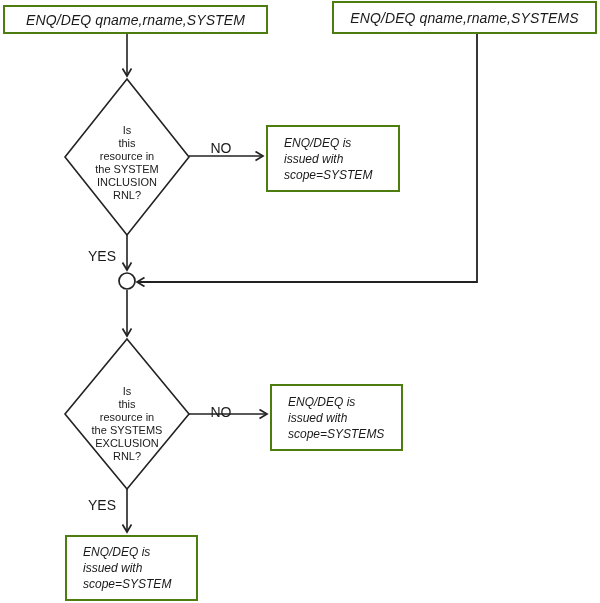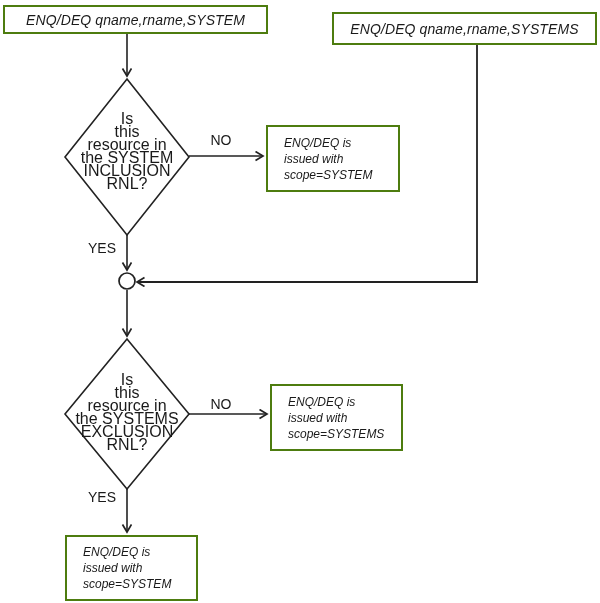--- a/index.html
+++ b/index.html
@@ -42,29 +42,31 @@
     padding-left: 16px;
     font-size: 12px;
     line-height: 16px;
   }
   .multiline {
     white-space: pre-line;
   }
   .diamond-label {
     position: absolute;
     text-align: center;
-    font-size: 16px;
+    font-size: 11px;
     line-height: 13px;
     white-space: pre-line;
+    margin-top: 12px;
   }
   .edge-label {
     position: absolute;
     width: 40px;
     text-align: center;
     font-size: 14px;
+    margin-top: 8px;
   }
 </style>
 </head>
 <body>
 
 <div class="canvas">
 
   <svg class="connector-layer" width="600" height="603" viewBox="0 0 600 603" xmlns="http://www.w3.org/2000/svg">
     <defs>
       <marker id="arrow" markerWidth="14" markerHeight="14" refX="8" refY="5" orient="auto" markerUnits="userSpaceOnUse">
@@ -89,21 +91,21 @@
     <polygon points="127,79 189,157 127,235 65,157" fill="#ffffff" stroke="#222222" stroke-width="1.6"></polygon>
     <polygon points="127,339 189,414 127,489 65,414" fill="#ffffff" stroke="#222222" stroke-width="1.6"></polygon>
 
     <circle cx="127" cy="281" r="8" fill="#ffffff" stroke="#222222" stroke-width="1.7"></circle>
   </svg>
 
   <div class="node-box start-box" style="left:3px; top:5px; width:265px; height:29px;">
     <span>ENQ/DEQ qname,rname,SYSTEM</span>
   </div>
 
-  <div class="node-box start-box" style="left:332px; top:12px; width:265px; height:33px;">
+  <div class="node-box start-box" style="left:332px; top:1px; width:265px; height:33px;">
     <span>ENQ/DEQ qname,rname,SYSTEMS</span>
   </div>
 
   <div class="diamond-label multiline" style="left:67px; top:112px; width:120px;">Is
 this
 resource in
 the SYSTEM
 INCLUSION
 RNL?</div>
 

